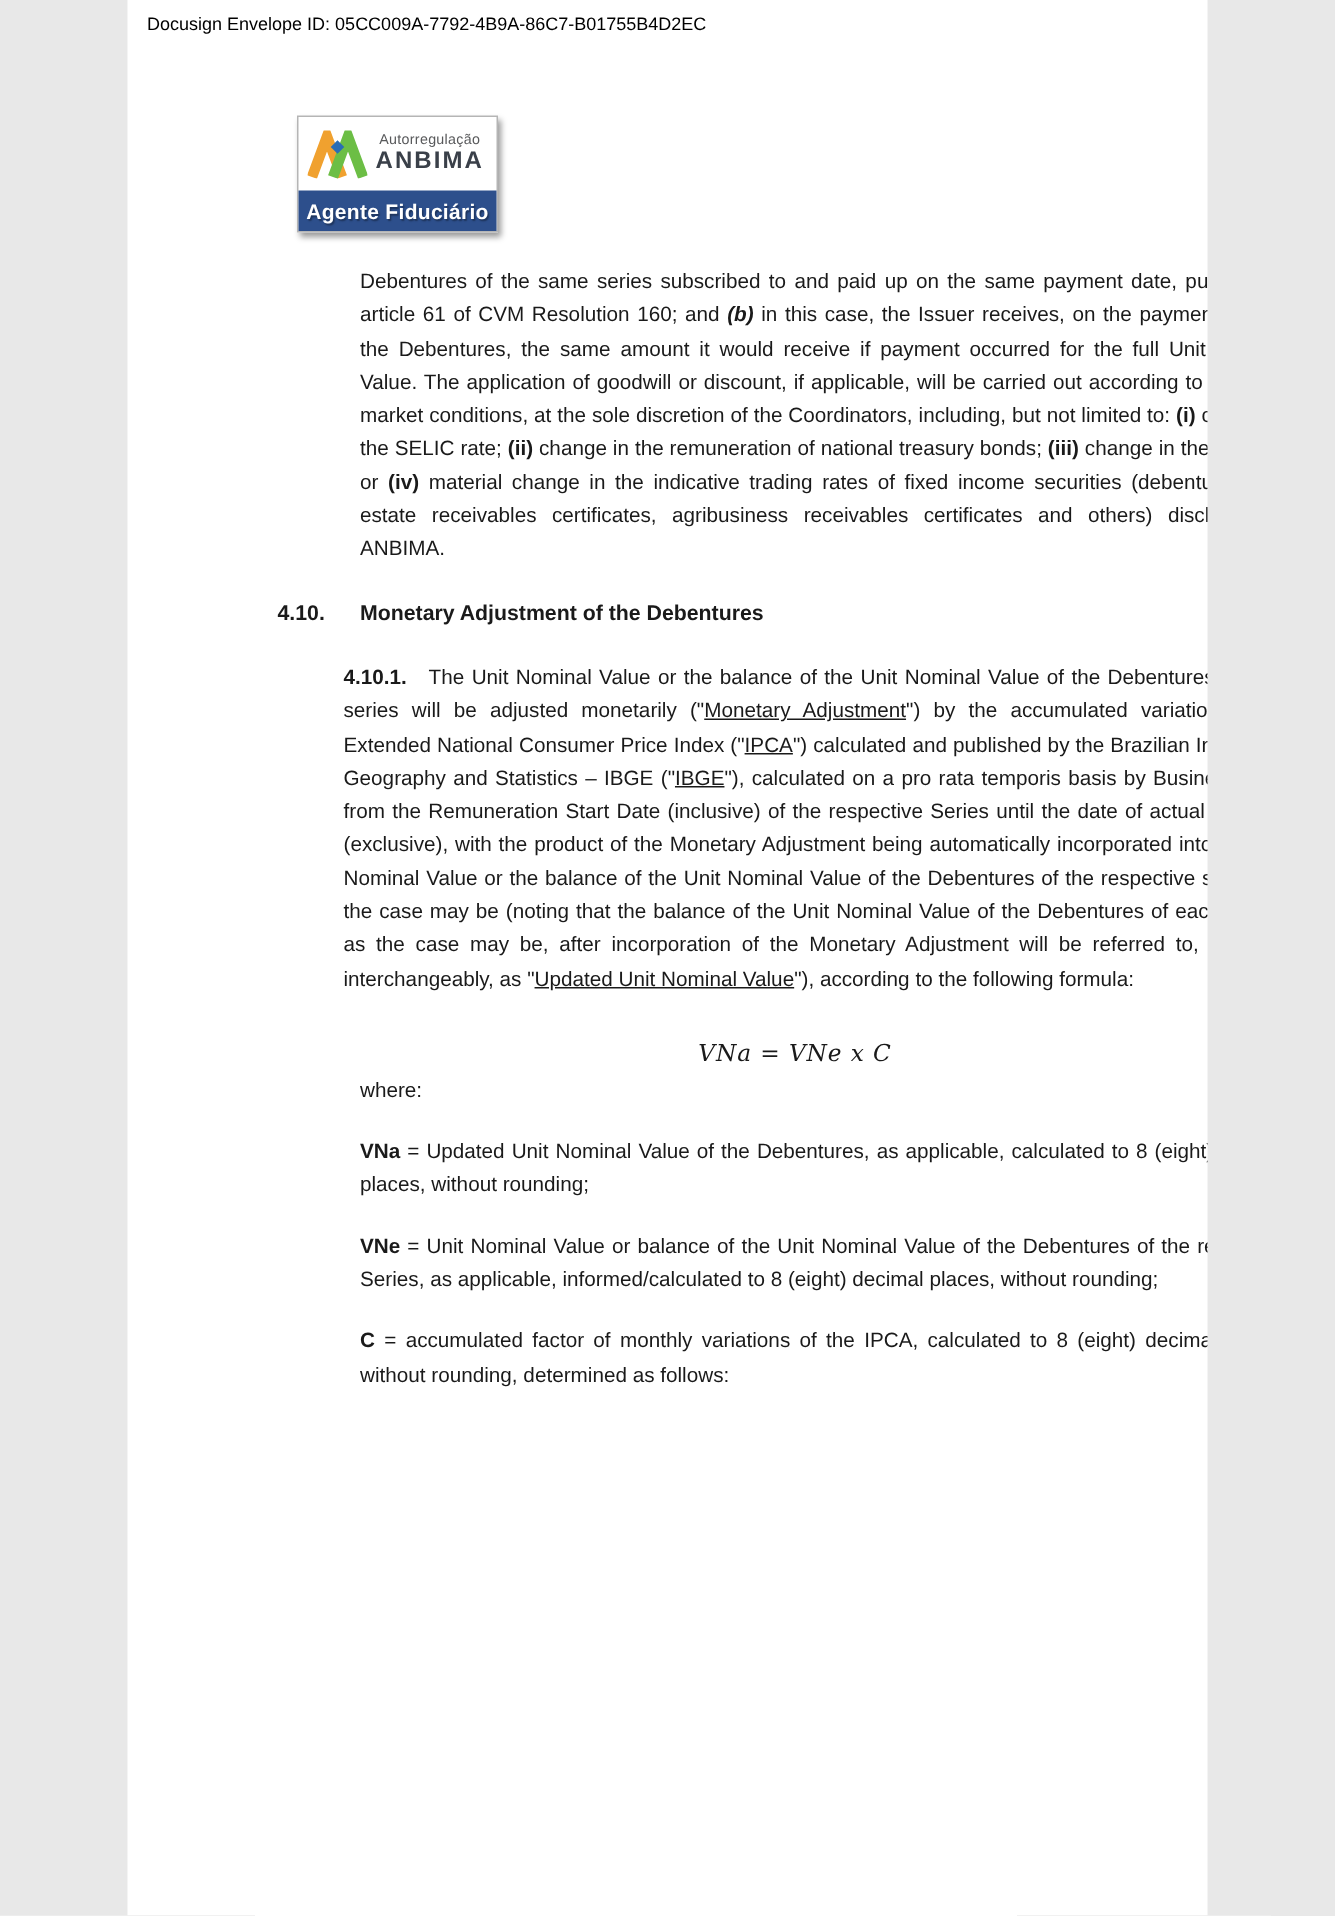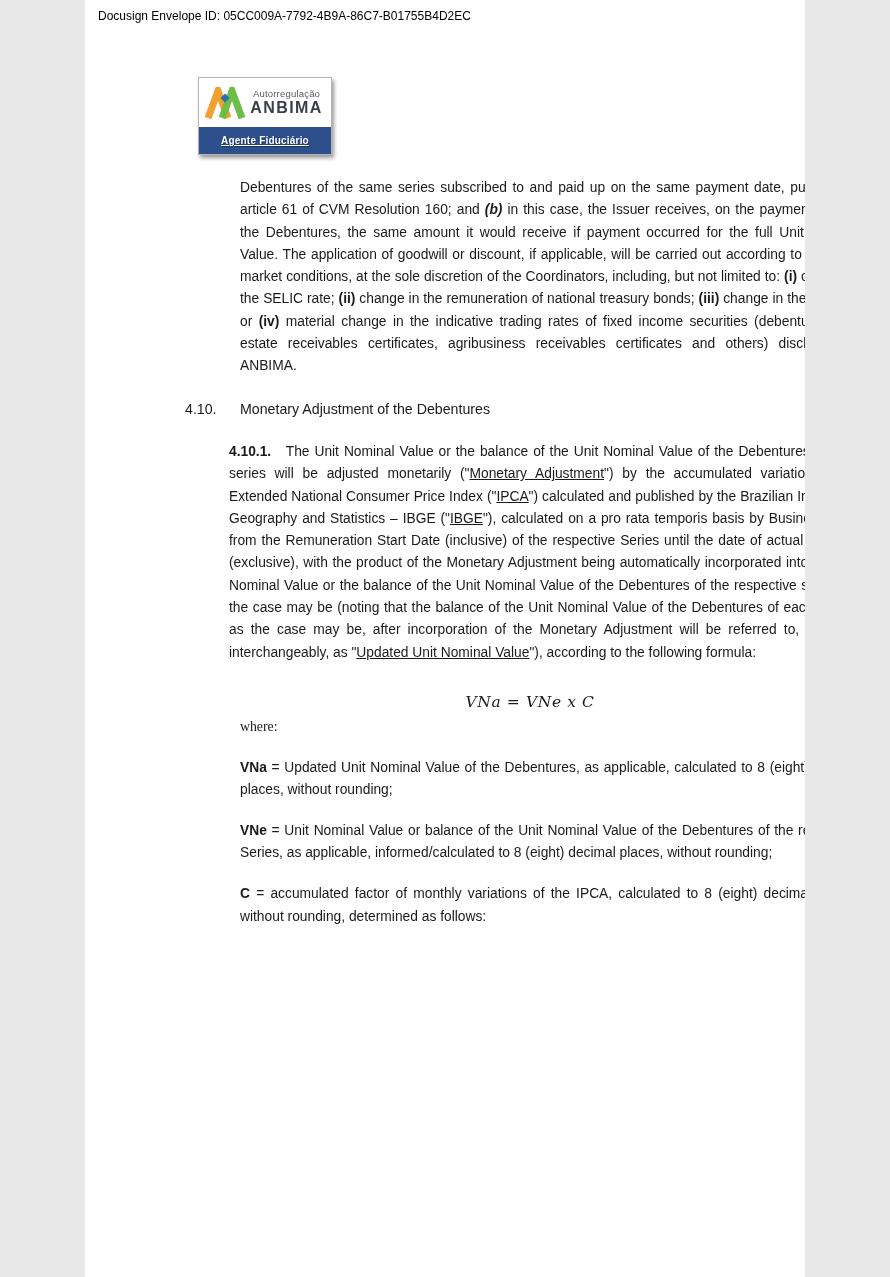--- a/index.html
+++ b/index.html
@@ -59,58 +59,57 @@
     font-size: 16px;
     font-weight: bold;
     letter-spacing: 1.4px;
     color: var(--brand_text, #3a4049);
   }
   .logo-banner {
     height: 27px;
     background: var(--banner_bg, #2d4f8c);
     color: #ffffff;
     font-weight: bold;
-    font-size: 10px;
+    font-size: 14px;
     display: flex;
     align-items: center;
     justify-content: center;
     letter-spacing: 0.2px;
     text-shadow: 1px 1px 1px rgba(0,0,0,0.35);
-    text-decoration: underline;
   }
   
   .content {
     position: absolute;
     left: 0;
     top: 177px;
     width: 890px;
     font-size: 13.8px;
     line-height: 22.3px;
   }
   .para {
     margin: 0 114px 0 155px;
     text-align: justify;
   }
   .heading {
     display: flex;
     margin: 20px 99px 21px 100px;
-    font-weight: normal;
+    font-weight: bold;
     font-size: 14.2px;
   }
   .hnum { width: 55px; flex: 0 0 55px; }
   .clause { margin-left: 144px; }
   .formula {
     margin-top: 27px;
     text-align: center;
     font-family: "DejaVu Serif", serif;
     font-style: italic;
     font-size: 15.5px;
     letter-spacing: 0.6px;
   }
-  .where { margin-top: 3px; text-align: left; font-family: Liberation Serif, serif; }
+  .where { margin-top: 3px; text-align: left; }
   .def { margin-top: 18.5px; }
   .pagenum {
     position: absolute;
     left: 768px;
     top: 1221px;
     width: 36px;
     text-align: left;
     font-size: 12.5px;
     color: #7f1d1d;
   }

